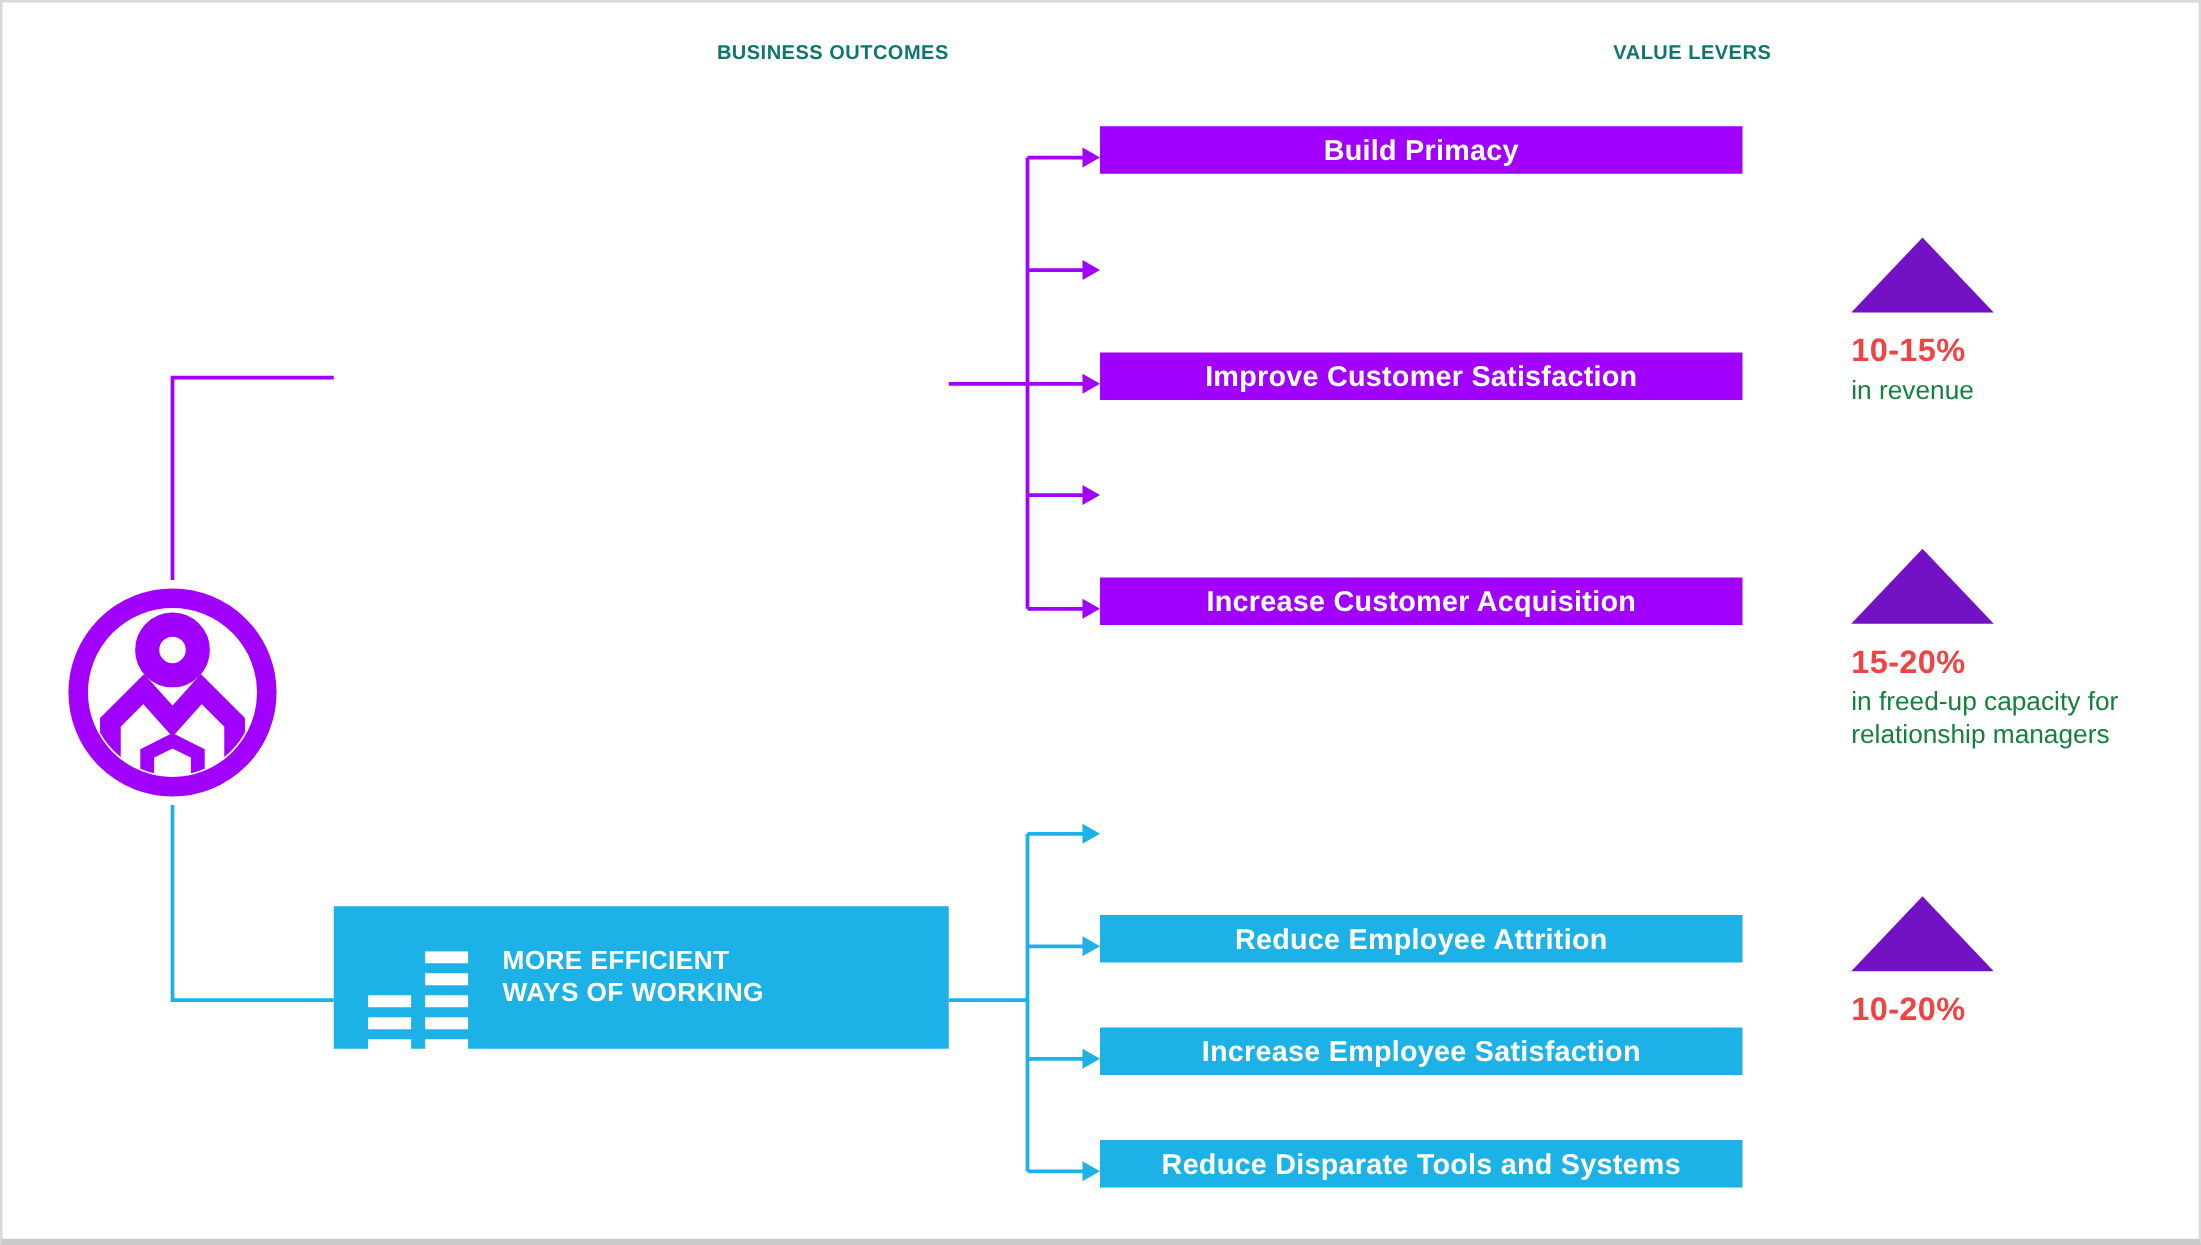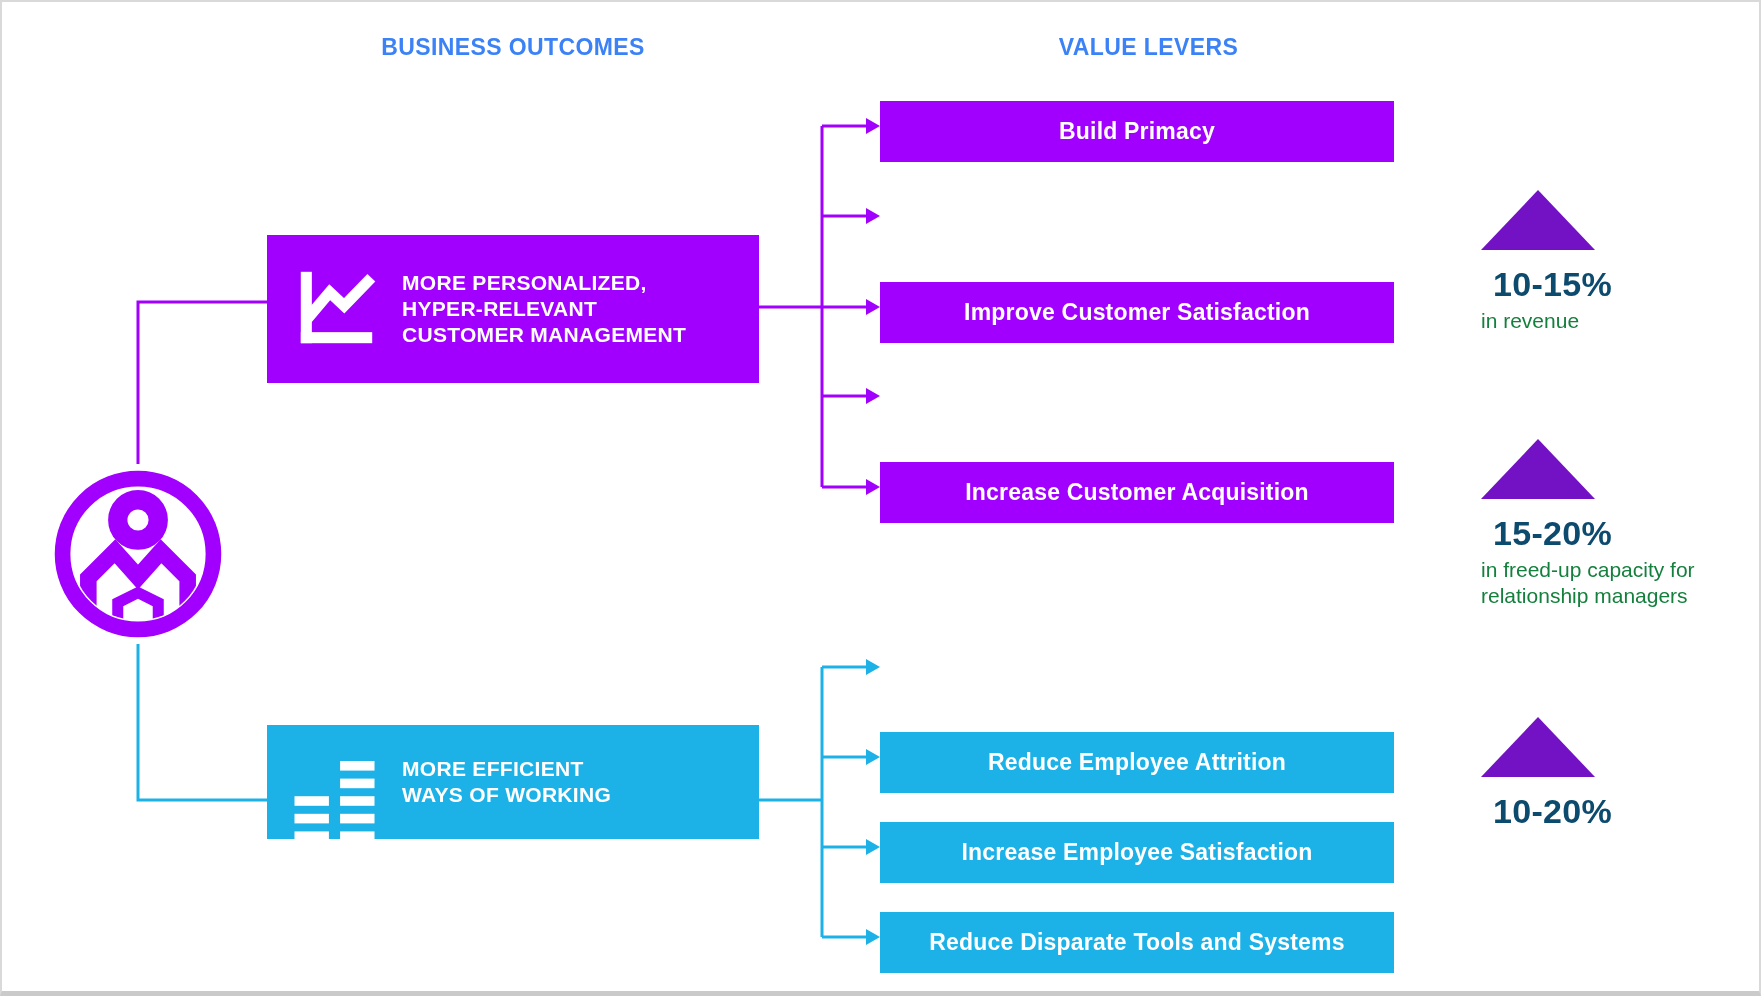--- a/index.html
+++ b/index.html
@@ -2,22 +2,22 @@
 <html><head>
 <meta charset="utf-8">
 <style>
   html,body { margin:0; padding:0; background:#ffffff; font-family:"Liberation Sans","DejaVu Sans",sans-serif; }
   .canvas {
     position:relative; width:1761px; height:996px; box-sizing:border-box;
     background:#ffffff; border:2px solid #d9d9d9; border-bottom:5px solid #cacaca;
     overflow:hidden;
   }
   .col-header {
-    position:absolute; top:32px; font-size:23px; font-weight:700; color:#3b82f6;
-    letter-spacing:0.4px; text-align:center; white-space:nowrap;
+    position:absolute; top:32px; font-size:16px; font-weight:700; color:#0f766e;
+    letter-spacing:0.4px; text-align:right; white-space:nowrap;
   }
   .h-business { left:265px; width:492px; }
   .h-levers   { left:878px;  width:537px; }
 
   .connectors { position:absolute; left:0; top:0; width:1761px; height:996px; }
 
   .person-icon { position:absolute; left:44px; top:460px; width:184px; height:184px; }
 
   .outcome-box { position:absolute; left:265px; width:492px; }
   .box-customer   { top:233px; height:148px; background:#A100FF; }
@@ -25,30 +25,30 @@
   .box-icon { position:absolute; left:27px; }
   .icon-chart { top:30px; width:85px; height:85px; }
   .icon-list  { top:36px; width:81px; height:80px; }
   .box-label {
     position:absolute; left:135px; top:50%; transform:translateY(-50%);
     color:#ffffff; font-weight:700; font-size:21px; line-height:26px; letter-spacing:0.3px;
     white-space:nowrap;
   }
 
   .lever {
-    position:absolute; left:878px; width:514px; height:61px;
+    position:absolute; left:878px; width:514px; height:38px;
     display:flex; align-items:center; justify-content:center;
     color:#ffffff; font-weight:700; font-size:23px; letter-spacing:0.2px; white-space:nowrap;
   }
   .lever.p { background:#A100FF; }
   .lever.c { background:#1CB2E8; }
 
   .stat { position:absolute; left:1479px; width:255px; }
   .tri  { width:0; height:0; border-left:57px solid transparent; border-right:57px solid transparent; border-bottom:60px solid #7312C4; }
-  .stat-value { margin-top:15px; font-size:34px; font-weight:700; color:#0c4a6e; letter-spacing:0.3px;margin-left:12px; }
+  .stat-value { margin-top:15px; font-size:26px; font-weight:700; color:#ef4444; letter-spacing:0.3px; }
   .stat-desc  { margin-top:4px;  font-size:21px; color:#15803d; line-height:26px; max-width:242px; }
 </style>
 </head>
 <body>
 
 <div class="canvas">
 
   <div class="col-header h-business">BUSINESS OUTCOMES</div>
   <div class="col-header h-levers">VALUE LEVERS</div>
 
@@ -94,32 +94,20 @@
         </clipPath>
       </defs>
     <circle cx="100" cy="100" r="82" fill="none" stroke="#A100FF" stroke-width="17"></circle>
     <circle cx="100" cy="63" r="22" fill="none" stroke="#A100FF" stroke-width="21"></circle>
     <g clip-path="url(#pclip)" stroke="#A100FF" fill="none">
       <path d="M46,182 L46,126 L75,97 L100,125 L125,97 L154,126 L154,182" stroke-width="18" stroke-linejoin="miter"></path>
       <path d="M78,182 L78,153 L100,142 L122,153 L122,182" stroke-width="12" stroke-linejoin="miter"></path>
     </g>
   </svg>
 
-  <div class="outcome-box box-customer">
-    <svg class="box-icon icon-chart" viewBox="0 0 100 100" xmlns="http://www.w3.org/2000/svg">
-      <rect x="8" y="8" width="13" height="84" fill="#ffffff"></rect>
-      <rect x="8" y="79" width="84" height="13" fill="#ffffff"></rect>
-      <polyline points="15,64 42,32 59,48 91,15" fill="none" stroke="#ffffff" stroke-width="13"></polyline>
-    </svg>
-    <div class="box-label">
-      <div>MORE PERSONALIZED,</div>
-      <div>HYPER-RELEVANT</div>
-      <div>CUSTOMER MANAGEMENT</div>
-    </div>
-  </div>
 
   <div class="outcome-box box-efficiency">
     <svg class="box-icon icon-list" viewBox="0 0 100 100" xmlns="http://www.w3.org/2000/svg">
       <g fill="#ffffff">
         <rect x="57" y="0" width="43" height="12"></rect>
         <rect x="57" y="22" width="43" height="12"></rect>
         <rect x="57" y="44" width="43" height="12"></rect>
         <rect x="57" y="66" width="43" height="12"></rect>
         <rect x="57" y="88" width="43" height="12"></rect>
         <rect x="0" y="44" width="43" height="12"></rect>

